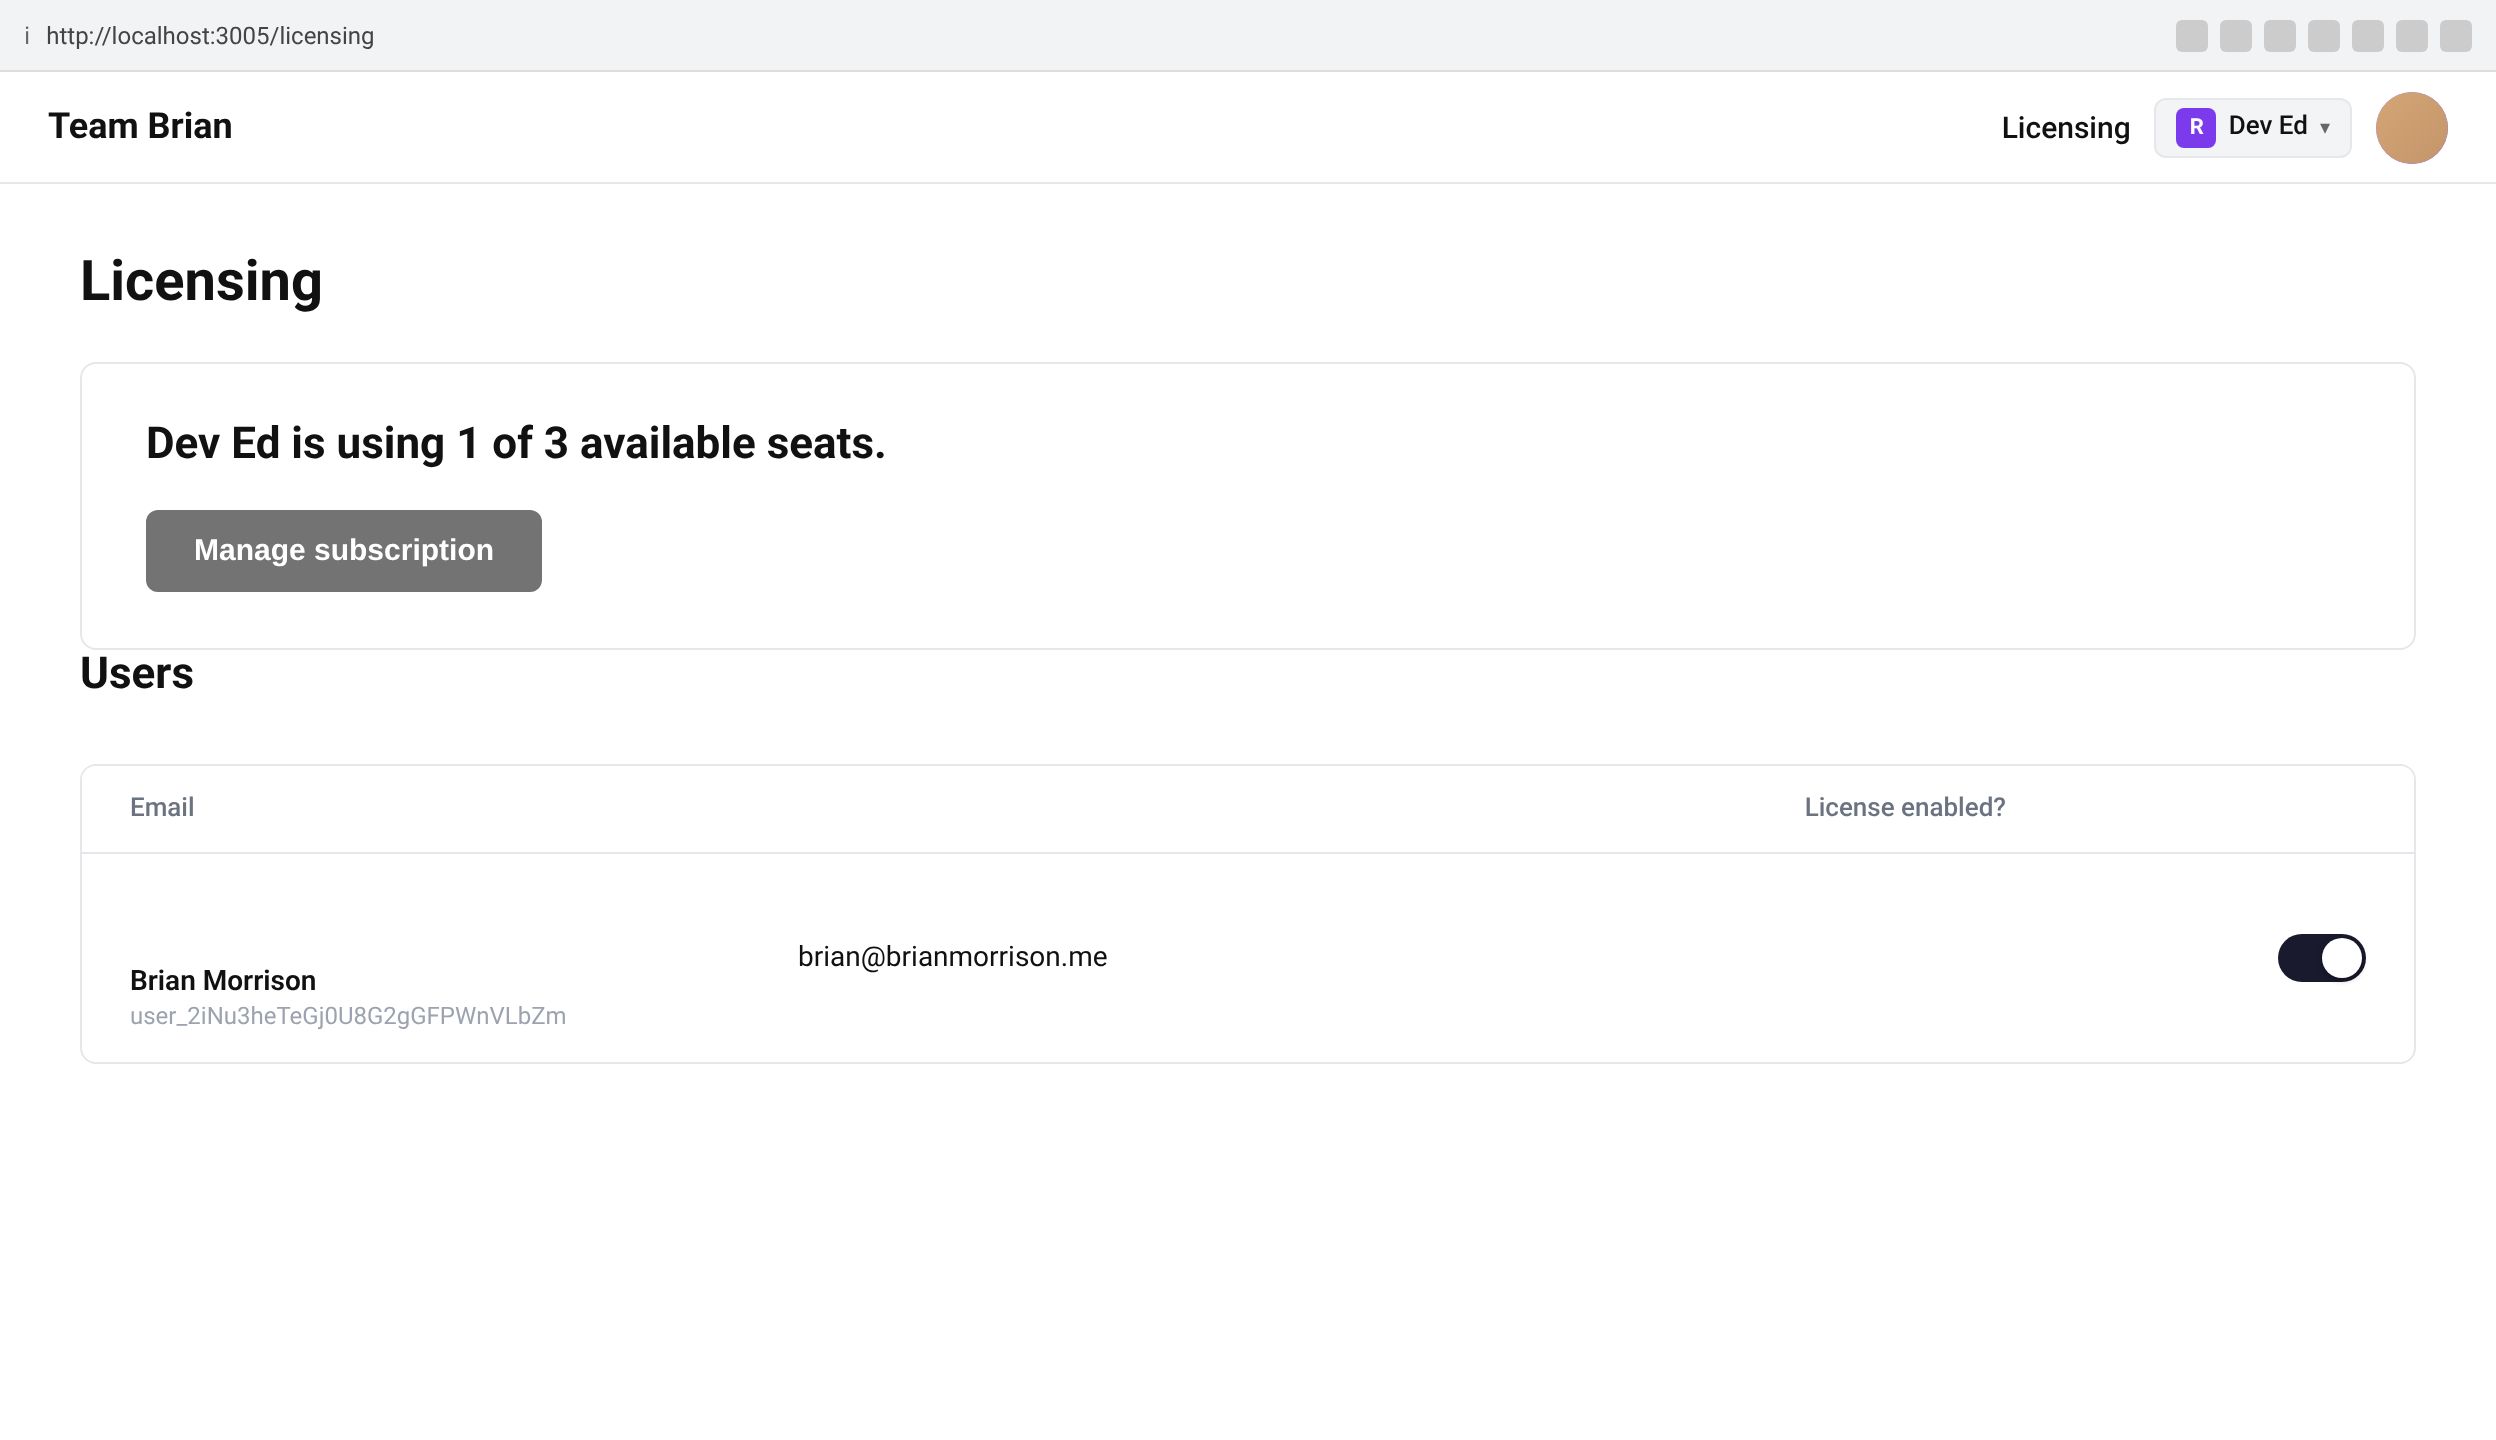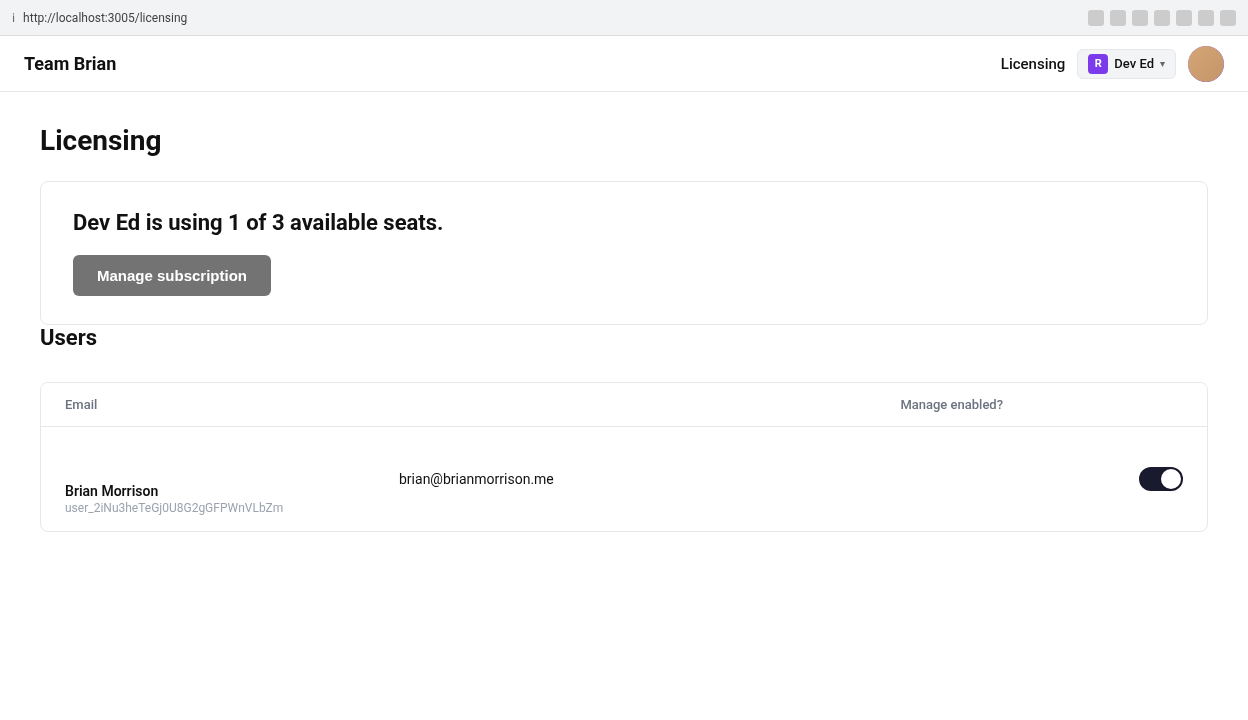--- a/index.html
+++ b/index.html
@@ -318,21 +318,21 @@
     <p class="subscription-text">Dev Ed is using 1 of 3 available seats.</p>
     <button class="manage-subscription-btn">Manage subscription</button>
   </div>
 
   <section>
     <h2 class="users-section-title">Users</h2>
     <div class="users-table">
 
       <div class="table-header">
         <div class="table-header-cell">Email</div>
-        <div class="table-header-cell right">Manage enabled?</div>
+        <div class="table-header-cell right">License enabled?</div>
       </div>
 
       <div class="table-row">
         <div class="user-name-cell">
           <span class="user-name">Brian Morrison</span>
           <span class="user-id">user_2iNu3heTeGj0U8G2gGFPWnVLbZm</span>
         </div>
         <div>
           <span class="user-email">brian@brianmorrison.me</span>
         </div>

